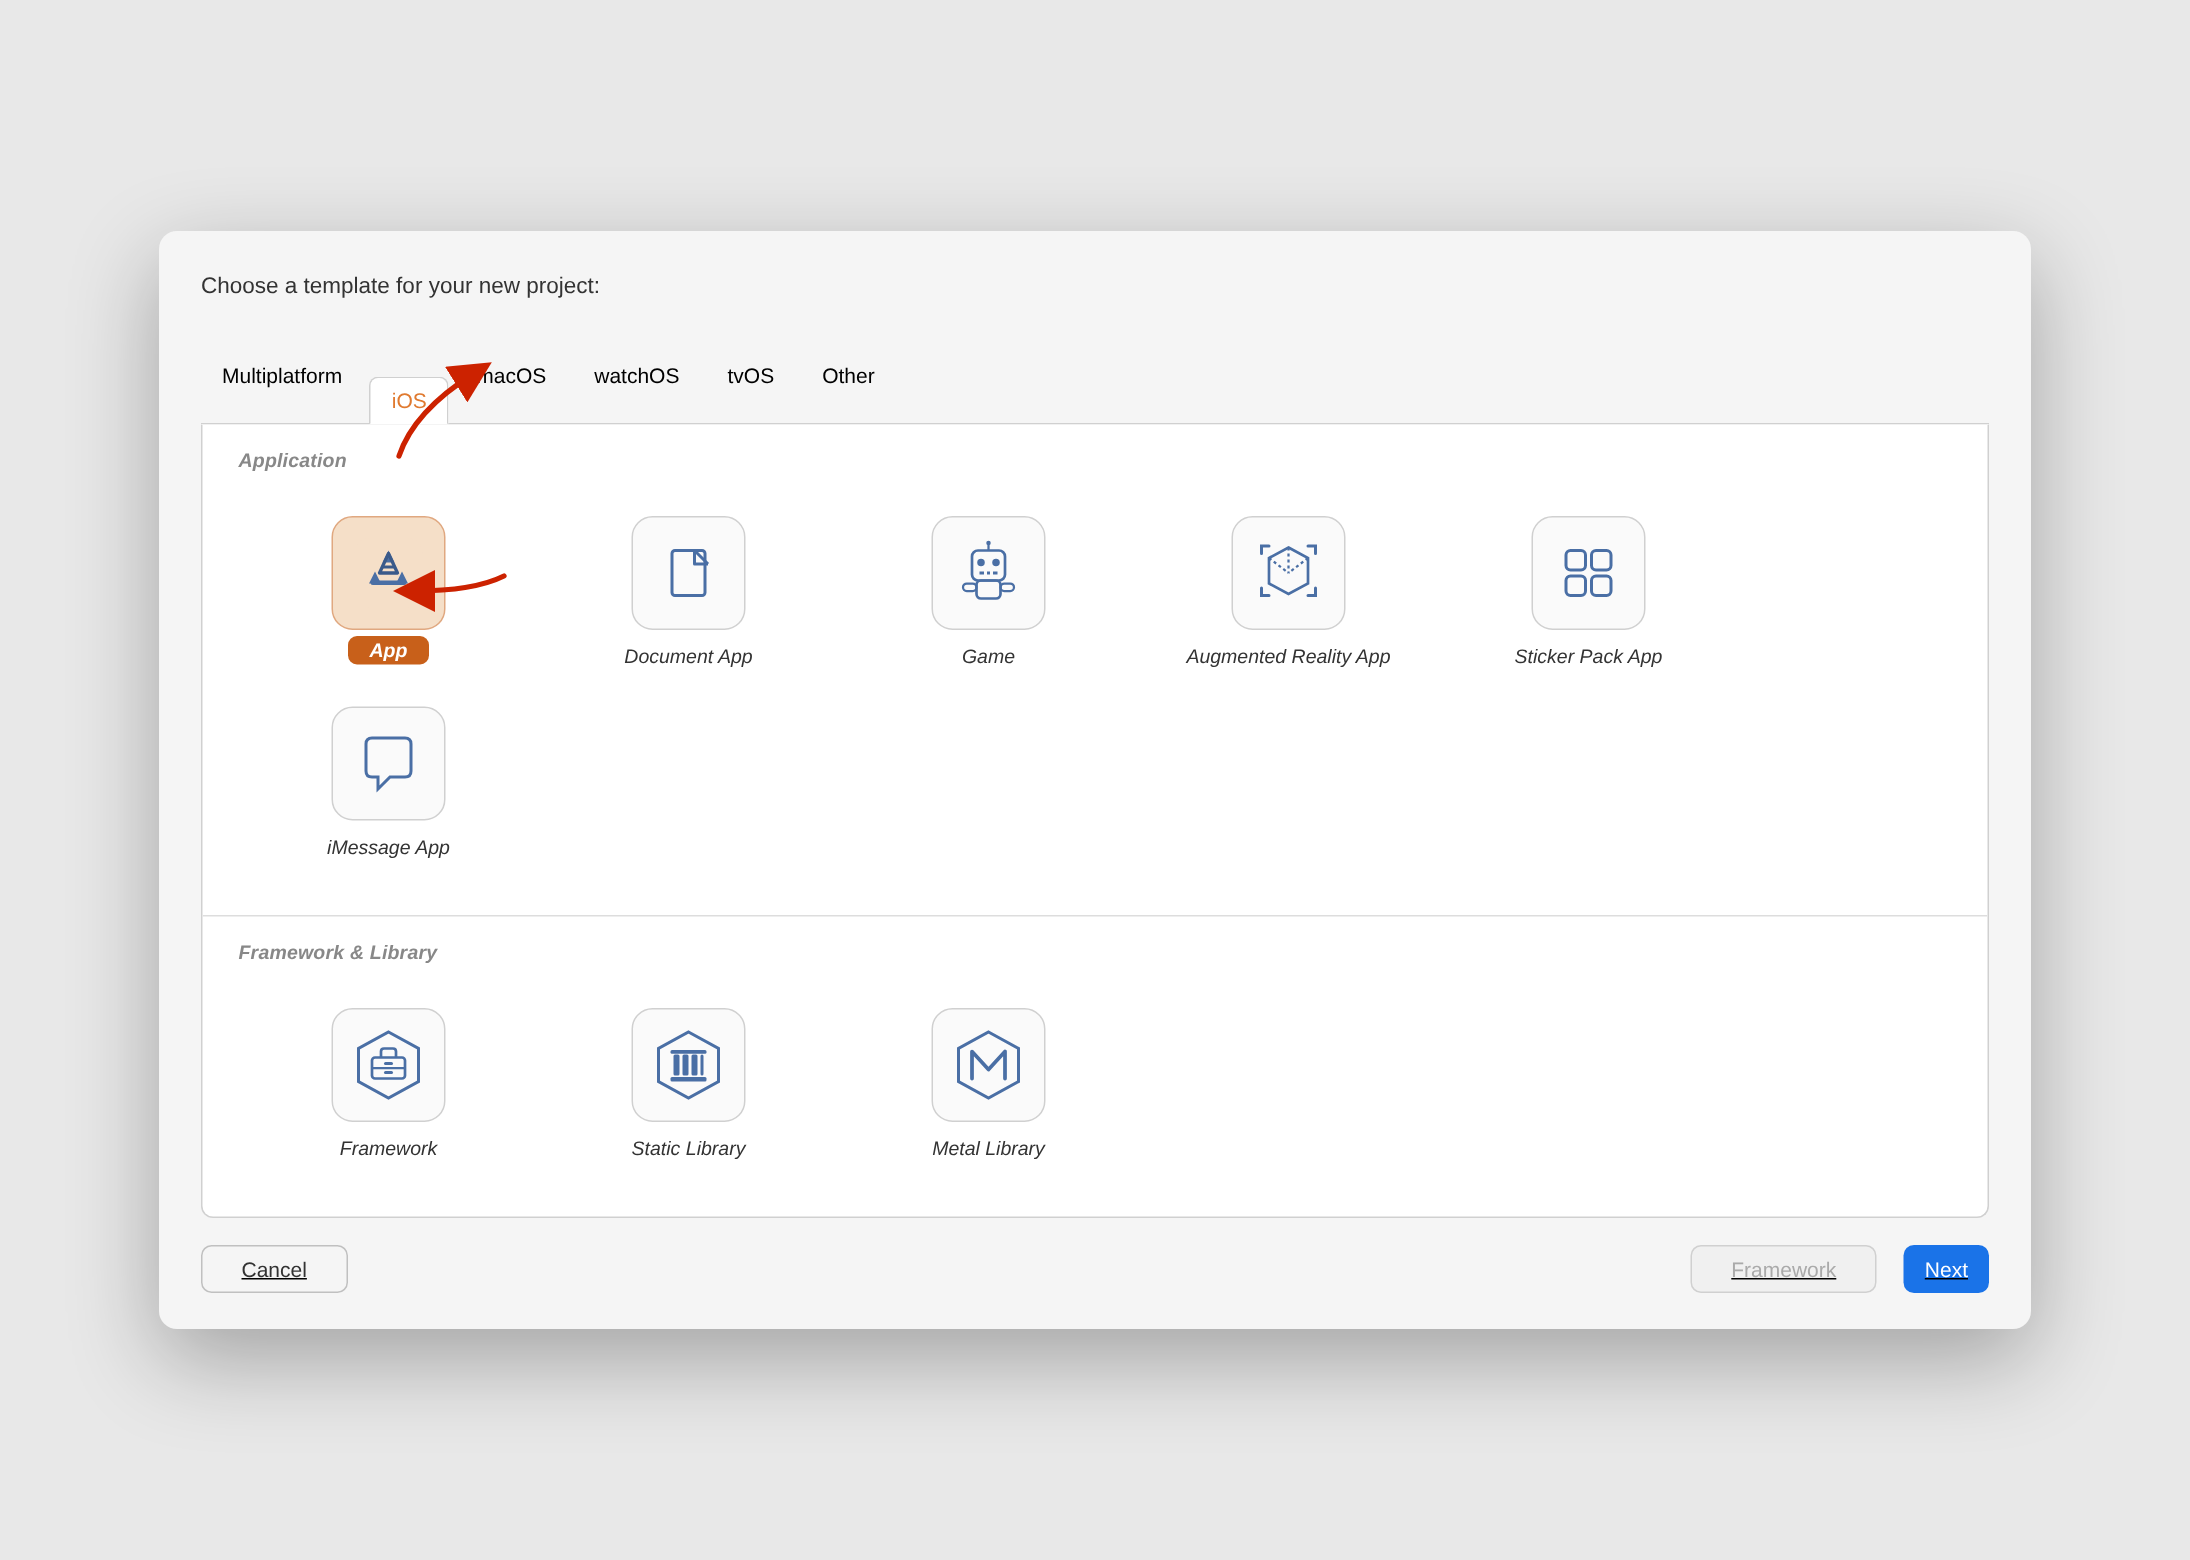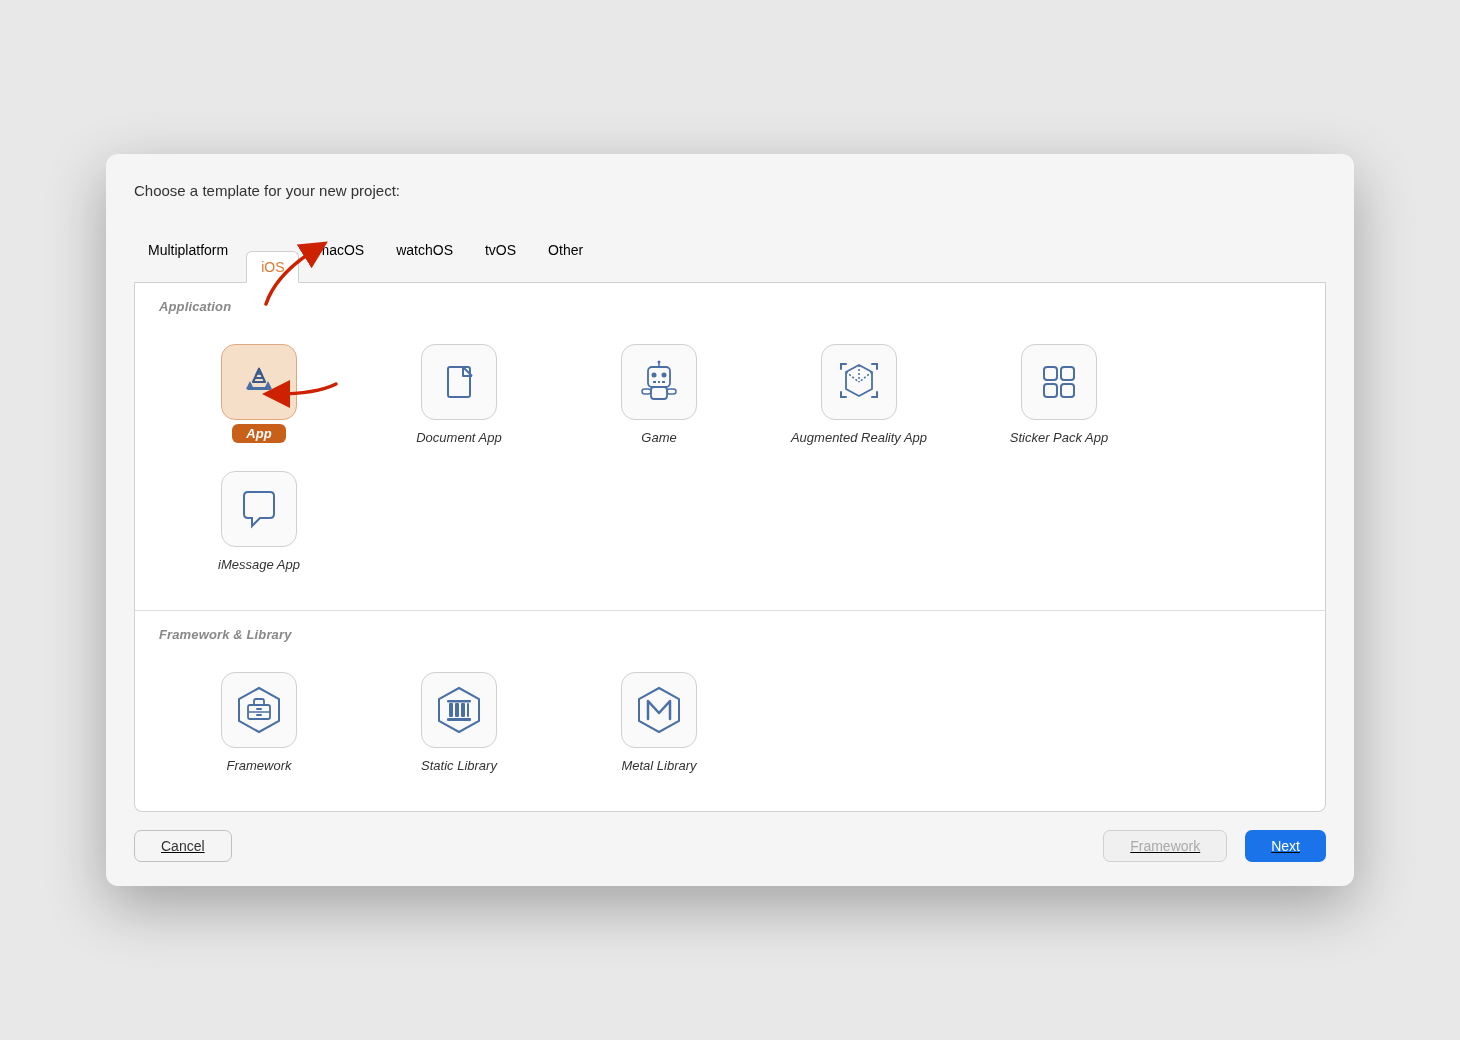--- a/index.html
+++ b/index.html
@@ -176,21 +176,21 @@
       border-radius: 7px;
       padding: 7px 26px;
       font-size: 14px;
       color: #aaa;
       cursor: default;
     }
     .btn-next {
       background: #1a73e8;
       border: none;
       border-radius: 7px;
-      padding: 7px 26px;
+      padding: 7px 14px;
       font-size: 14px;
       color: #fff;
       cursor: pointer;
       margin-left: 10px;
     }
 
     
     .arrow-overlay {
       position: absolute;
       pointer-events: none;

